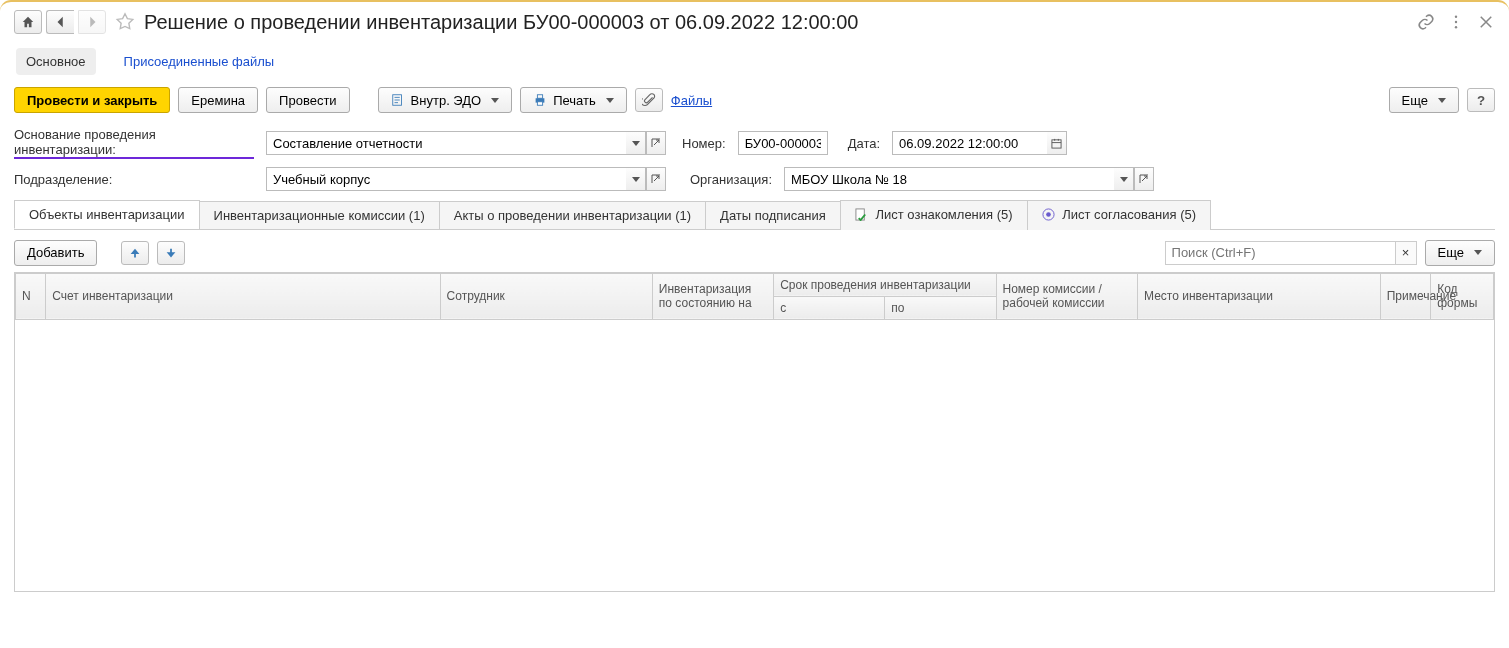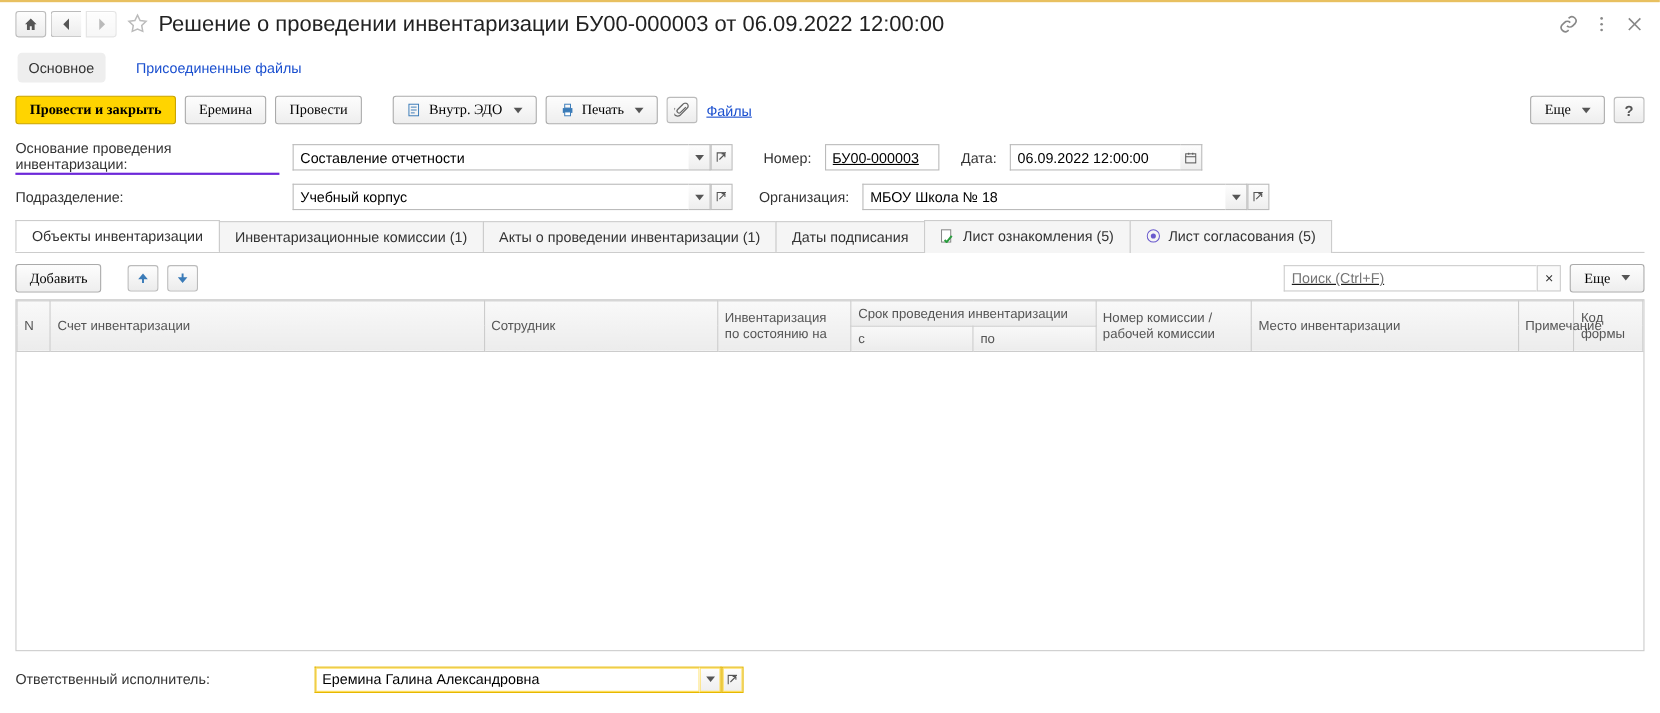--- a/index.html
+++ b/index.html
@@ -1,34 +1,34 @@
 <!DOCTYPE html>
 <html><head>
 <meta charset="utf-8">
 <style>
   * { box-sizing: border-box; margin: 0; padding: 0; }
   body { font-family: Arial, sans-serif; font-size: 13px; color: #333; background: #fff; }
-  .window { border-top: 2px solid #e8c060; width: 1509px; height: 648px; position: relative; padding: 8px 14px; }
+  .window { border-top: 2px solid #e8c060; width: 1509px; height: 648px; position: relative; padding: 8px 14px; border-radius: 11px; }
   .titlebar { display: flex; align-items: center; gap: 8px; margin-bottom: 14px; }
   .nav-group { display: flex; gap: 4px; }
   .icon-btn { display: inline-flex; align-items: center; justify-content: center; width: 28px; height: 24px; border: 1px solid #bbb; border-radius: 3px; background: linear-gradient(#fdfdfd,#ececec); cursor: pointer; }
   .icon-btn.joined-left { border-top-right-radius: 0; border-bottom-right-radius: 0; border-right: none;}
   .icon-btn.joined-right { border-top-left-radius: 0; border-bottom-left-radius: 0; }
   .icon-btn svg { width: 14px; height: 14px; fill: #555; }
   .title-star { width: 22px; height: 22px; }
   .title-text { font-size: 20px; font-weight: normal; color: #222; }
   .title-right { margin-left: auto; display: flex; gap: 12px; align-items: center; }
   .title-right .plain-icon { width: 18px; height: 18px; cursor: pointer; }
 
   .nav-tabs { display: flex; gap: 18px; margin-bottom: 12px; padding-left: 2px; }
   .nav-tab { padding: 6px 10px; border-radius: 4px; cursor: pointer; color: #1a4fcf; }
   .nav-tab.active { background: #eee; color: #333; }
 
   .toolbar { display: flex; gap: 8px; align-items: center; margin-bottom: 14px; }
-  .btn { display: inline-flex; align-items: center; gap: 6px; padding: 12px 12px; height: 26px; border: 1px solid #aaa; border-radius: 3px; background: linear-gradient(#fdfdfd,#eee); cursor: pointer; font-size: 13px; font-family: Liberation Serif, serif; }
+  .btn { display: inline-flex; align-items: center; gap: 6px; padding: 12px 12px; height: 26px; border: 1px solid #aaa; border-radius: 3px; background: linear-gradient(#fdfdfd,#eee); cursor: pointer; font-size: 13px; }
   .btn.yellow { background: #ffd400; border-color: #c9a400; font-weight: bold; }
   .btn .caret { margin-left: 4px; }
   .btn svg { width: 14px; height: 14px; }
   .toolbar .spacer { flex: 1; }
   .link { color: #1a4fcf; text-decoration: underline; cursor: pointer; }
 
   .form-row { display: flex; align-items: center; gap: 12px; margin-bottom: 8px; }
   .form-label { font-size: 13px; color: #333; }
   .form-label.required { border-bottom: 2px solid #6d28d9; }
   .combo { display: flex; align-items: stretch; height: 24px; }
@@ -39,21 +39,21 @@
   .combo.highlight input, .combo.highlight .cb-btn { border-color: #e6b800; box-shadow: 0 0 0 1px #ffe066 inset; }
 
   .sub-tabs { display: flex; align-items: center; border-bottom: 1px solid #ccc; margin-bottom: 10px; text-align: center; }
   .sub-tab { padding: 6px 14px; border: 1px solid #ccc; border-bottom: none; margin-right: -1px; background: #f5f5f5; cursor: pointer; position: relative; top: 1px; }
   .sub-tab.active { background: #fff; border-bottom: 1px solid #fff; }
   .sub-tab .tab-icon { display: inline-block; vertical-align: middle; margin-right: 4px; }
 
   .grid-toolbar { display: flex; align-items: center; gap: 8px; margin-bottom: 6px; }
   .grid-toolbar .spacer { flex: 1; }
   .search-box { display: flex; height: 24px; }
-  .search-box input { width: 230px; border: 1px solid #ccc; border-right: none; padding: 2px 6px; font-size: 13px; text-decoration: underline; }
+  .search-box input { width: 230px; border: 1px solid #ccc; border-right: none; padding: 2px 6px; font-size: 13px; }
   .search-box .clear { width: 22px; border: 1px solid #ccc; background: #fafafa; display: flex; align-items: center; justify-content: center; cursor: pointer; }
 
   .grid-wrap { border: 1px solid #ccc; height: 320px; display: flex; flex-direction: column; }
   .grid-head table { width: 100%; border-collapse: collapse; table-layout: fixed; }
   .grid-head th { border: 1px solid #ccc; background: linear-gradient(#f9f9f9,#ececec); font-weight: normal; font-size: 12px; padding: 4px 6px; text-align: left; color: #555; }
   .grid-body { flex: 1; overflow: auto; }
   .grid-hscroll { height: 16px; overflow-x: scroll; }
   .grid-hscroll-inner { width: 1600px; height: 1px; }
 
   .caret-down { display:inline-block; width: 0; height: 0; border-left: 4px solid transparent; border-right: 4px solid transparent; border-top: 5px solid #555; }
@@ -147,23 +147,23 @@
       <input type="text" style="width: 360px;" value="Составление отчетности">
       <div class="cb-btn">
           <span class="caret-down"></span>
         </div>
       <div class="cb-btn">
           <svg width="10" height="10" viewBox="0 0 10 10">
             <path fill="none" stroke="#555" d="M1 9V1h8M3 7l5-5M8 2v3M8 2H5"></path>
           </svg>
         </div>
     </div>
-    <span class="form-label" style="margin-left:16px">Номер:</span>
-    <div class="combo">
-      <input class="ro" type="text" readonly="" style="width: 104px; border-right: 1px solid rgb(187, 187, 187); text-decoration: underline;" value="БУ00-000003">
+    <span class="form-label" style="margin-left:4px">Номер:</span>
+    <div class="combo">
+      <input class="ro" type="text" readonly="" style="width: 90px; border-right: 1px solid rgb(187, 187, 187);" value="БУ00-000003">
     </div>
     <span class="form-label" style="margin-left:8px">Дата:</span>
     <div class="combo">
       <input type="text" style="width: 155px;" value="06.09.2022 12:00:00">
       <div class="cb-btn">
           <svg width="11" height="11" viewBox="0 0 12 12">
             <rect x="1" y="2" width="10" height="9" fill="none" stroke="#555"></rect>
             <path stroke="#555" d="M1 5h10M4 1v2M8 1v2"></path>
           </svg>
         </div>
@@ -275,28 +275,14 @@
         </tr>
       </tbody>
         </table>
     </div>
     <div class="grid-body"></div>
     <div class="grid-hscroll">
         <div class="grid-hscroll-inner"></div>
       </div>
   </div>
 
-  <div class="form-row" style="margin-top:14px">
-    <span class="form-label" style="width:260px">Ответственный исполнитель:</span>
-    <div class="combo highlight">
-      <input type="text" style="width: 350px;" value="Еремина Галина Александровна">
-      <div class="cb-btn">
-          <span class="caret-down"></span>
-        </div>
-      <div class="cb-btn">
-          <svg width="10" height="10" viewBox="0 0 10 10">
-            <path fill="none" stroke="#555" d="M1 9V1h8M3 7l5-5M8 2v3M8 2H5"></path>
-          </svg>
-        </div>
-    </div>
-  </div>
 
 </div>
 
 </body></html>

